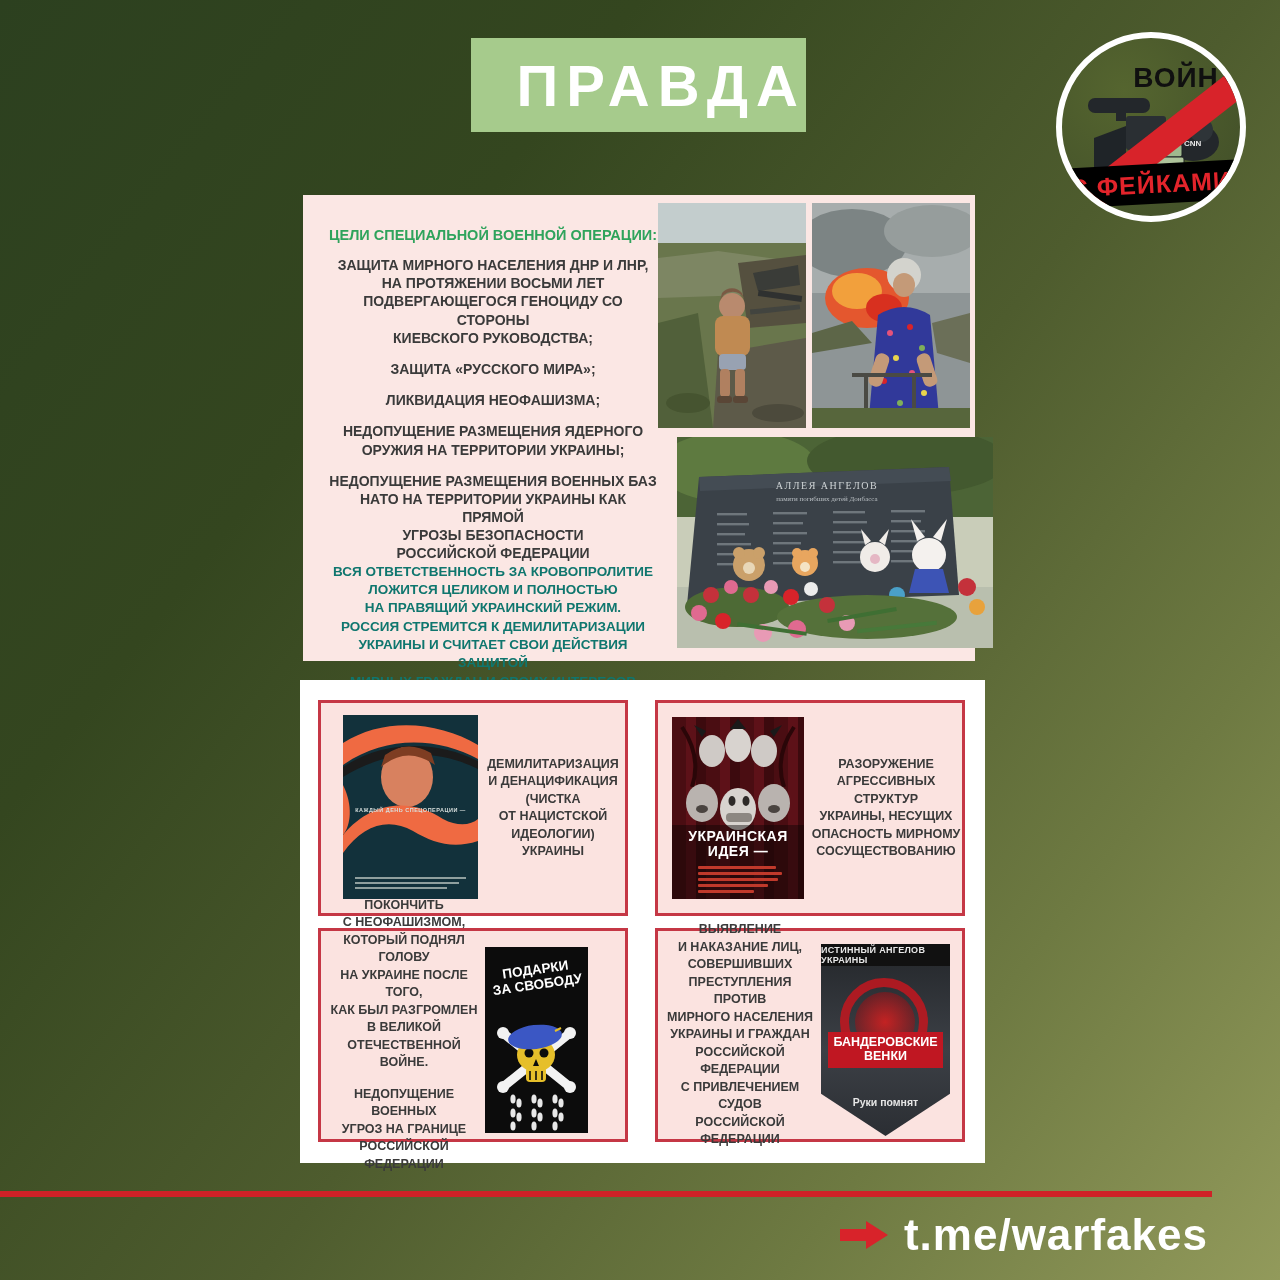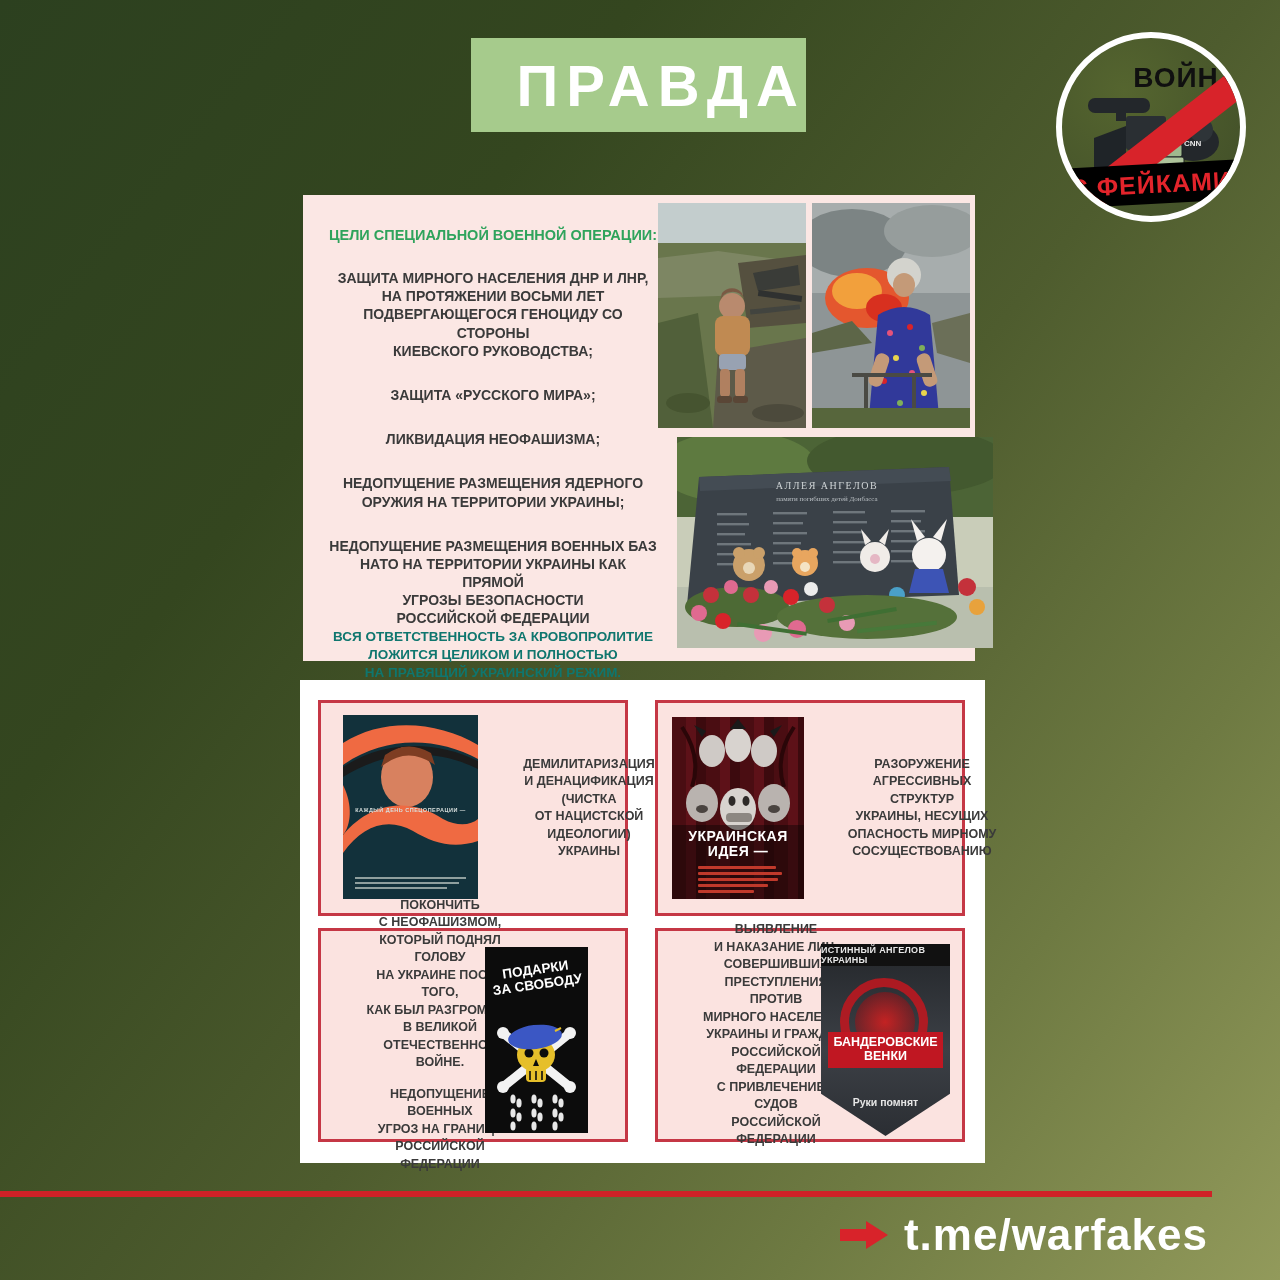--- a/index.html
+++ b/index.html
@@ -23,36 +23,36 @@
   .logo-cam{position:absolute;left:18px;top:56px;}
   .logo-slash{position:absolute;width:250px;height:28px;background:#d8232a;left:-35px;top:98px;transform:rotate(-38deg);}
   .logo-band{position:absolute;bottom:12px;left:-10%;width:120%;height:40px;background:#000;
     transform:rotate(-3deg);display:flex;align-items:center;justify-content:center;}
   .logo-band span{color:#e3242b;font-weight:900;font-size:25px;letter-spacing:1px;}
 
   
   .main-card{position:absolute;left:303px;top:195px;width:672px;height:466px;background:#fbe7e4;}
   .mc-text{position:absolute;left:25px;top:0;width:330px;height:100%;text-align:center;}
   .mc-title{margin-top:32px;font-size:14.5px;font-weight:800;color:#2fa35c;}
-  .mc-goal{margin-top:26px;font-size:14px;font-weight:700;color:#3a3a3a;line-height:1.3;}
+  .mc-goal{margin-top:13px;font-size:14px;font-weight:700;color:#3a3a3a;line-height:1.3;}
   .mc-red{font-size:13.5px;font-weight:700;color:#0f766e;line-height:1.36;}
   .photo{position:absolute;overflow:hidden;}
   .photo-child{left:355px;top:8px;width:148px;height:225px;}
   .photo-woman{left:509px;top:8px;width:158px;height:225px;}
   .photo-memorial{left:354px;top:242px;width:316px;height:211px;padding-left:20px;}
 
   
   .cards{position:absolute;left:300px;top:680px;width:685px;height:483px;background:#ffffff;}
   .card{position:absolute;background:#fbe3e0;border:3px solid #c53745;box-sizing:border-box;}
   .card-tl{left:18px;top:20px;width:310px;height:216px;}
   .card-tr{left:355px;top:20px;width:310px;height:216px;}
   .card-bl{left:18px;top:248px;width:310px;height:214px;}
   .card-br{left:355px;top:248px;width:310px;height:214px;}
   .card-text{position:absolute;display:flex;flex-direction:column;justify-content:center;
-    font-size:12.5px;font-weight:800;color:#3a3a3a;line-height:1.4;text-align:center;padding-left:36px;}
+    font-size:12.5px;font-weight:800;color:#3a3a3a;line-height:1.4;text-align:center;}
   .ct1{left:158px;top:0;width:148px;height:100%;}
   .ct2{left:152px;top:0;width:152px;height:100%;}
   .ct3{left:4px;top:0;width:158px;height:100%;}
   .ct4{left:4px;top:0;width:156px;height:100%;}
   .gap2{margin-top:14px;}
 
   
   .poster{position:absolute;overflow:hidden;}
   .poster-children{left:22px;top:12px;width:135px;height:184px;background:#12313b;}
   .pc-kicker{position:absolute;left:0;top:92px;width:100%;text-align:center;color:#d8dfdd;font-size:5.5px;font-weight:700;letter-spacing:.5px;}

